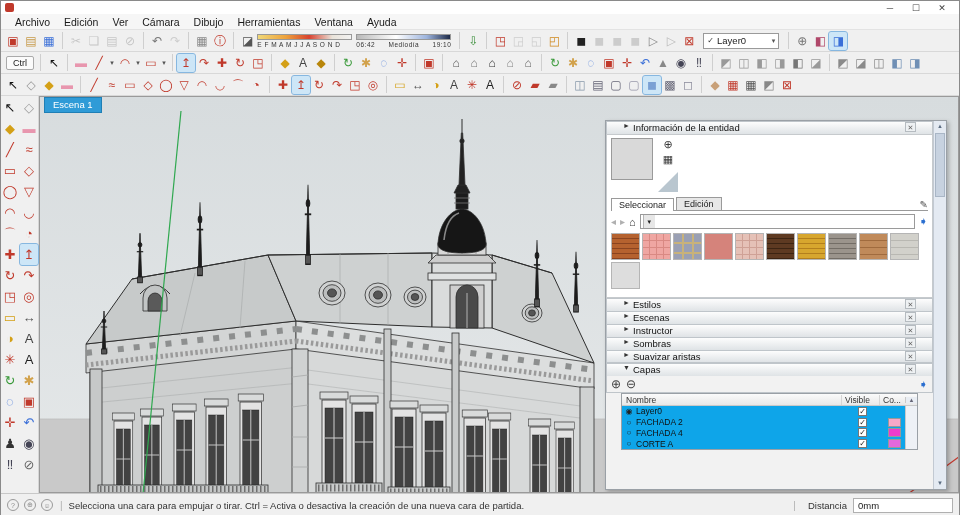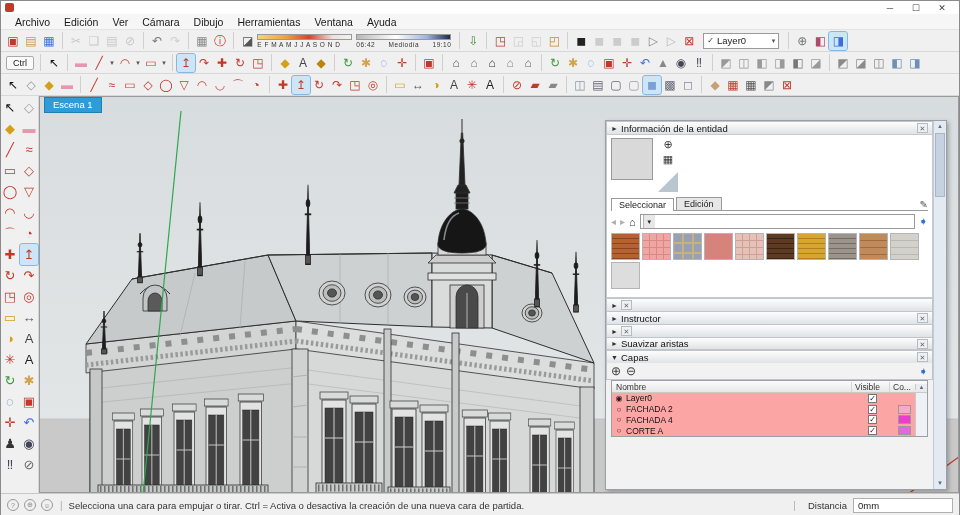--- a/index.html
+++ b/index.html
@@ -59,22 +59,22 @@
   .tray-title { height:15px; background:linear-gradient(#ccd3da,#b6bec7); display:flex; align-items:center;
                 padding:0 4px; font-size:9.5px; font-weight:bold; color:#1c1c1c; }
   .tray-close { margin-left:auto; width:11px; height:11px; background:#d14836; color:#fff; font-size:8px;
                 line-height:11px; text-align:center; border-radius:1px; }
   .tray-body { position:relative; flex:1; padding-right:13px; overflow:hidden; }
   .tray-scroll { position:absolute; right:0; top:0; bottom:0; width:13px; background:#e4eaf2; border-left:1px solid #c2c9d2; }
   .tray-scroll .arr { display:block; text-align:center; font-size:6px; color:#5a6b80; height:11px; line-height:11px; }
   .tray-scroll .arr.down { position:absolute; bottom:0; left:0; right:0; }
   .tray-scroll .thumb { position:absolute; top:12px; left:1px; right:1px; height:64px; background:#c7d2e0; border:1px solid #a9b6c6; }
 
-  .tray-section { display:flex; align-items:center; height:13px; background:linear-gradient(#fdfdfd,#dfe3e6);
-                  border:1px solid #bfc5ca; border-bottom:none; padding:0 4px; }
+  .tray-section { display:flex; align-items:flex-start; height:13px; background:linear-gradient(#fdfdfd,#dfe3e6);
+                  border:1px solid #bfc5ca; border-bottom:none; padding:0 16px; }
   .tray-section:last-of-type { border-bottom:1px solid #bfc5ca; }
   .sec-arrow { font-size:7px; color:#333; width:10px; }
   .sec-label { font-size:9.5px; flex:1; color:#111; }
   .sec-x { font-size:7px; color:#666; border:1px solid #b5bbc0; background:#eef1f3; width:11px; height:10px;
            line-height:9px; text-align:center; }
 
   .mat-body { background:#fff; border:1px solid #c6cacd; padding:3px 4px 2px; }
   .mat-top { display:flex; gap:5px; }
   .mat-preview { width:42px; height:42px; background:#d9d9d9; border:1px solid #9a9a9a; }
   .mat-mid { flex:1; }
@@ -105,21 +105,21 @@
   .pat-tile  { background-image:repeating-linear-gradient(90deg,rgba(0,0,0,0) 0 6px,var(--c2) 6px 7px),
                repeating-linear-gradient(180deg,var(--c1) 0 6px,var(--c2) 6px 7px); }
   .pat-block { background-image:repeating-linear-gradient(90deg,rgba(0,0,0,0) 0 8px,var(--c2) 8px 10px),
                repeating-linear-gradient(180deg,var(--c1) 0 8px,var(--c2) 8px 10px); }
   .pat-siding{ background-image:repeating-linear-gradient(180deg,var(--c1) 0 6px,var(--c2) 6px 7px); }
 
   .capas-tools { display:flex; align-items:center; height:17px; padding:0 4px; background:#f2f2f2; border:1px solid #bfc5ca; border-top:none; }
   .capas-tools .ct { font-size:12px; color:#444; margin-right:5px; }
   .capas-tools .detail { margin-left:auto; font-size:11px; color:#2b6fd0; }
 
-  .layer-table { background:#fca5a5; border:1px solid #9aa0a6; margin:0 5px; }
+  .layer-table { background:#0ea5e9; border:1px solid #9aa0a6; margin:0 15px; }
   .lt-head { display:flex; align-items:center; height:12px; background:linear-gradient(#fbfbfb,#e8e8e8);
              border-bottom:1px solid #c9c9c9; font-size:8.5px; color:#333; }
   .lt-head .h-name { flex:1; padding-left:4px; }
   .lt-head .h-vis { width:38px; border-left:1px solid #d5d5d5; padding-left:3px; }
   .lt-head .h-col { width:26px; border-left:1px solid #d5d5d5; padding-left:3px; }
   .lt-head .h-scroll { width:12px; text-align:center; font-size:6px; color:#667; background:#e9edf3; border-left:1px solid #c9c9c9; }
   .layer-row { display:flex; align-items:center; height:10.8px; font-size:8.5px; }
   .lr-radio { width:14px; text-align:center; font-size:8px; color:#222; }
   .lr-name { flex:1; color:#111; }
   .lr-check { width:38px; }
@@ -425,29 +425,36 @@
                 <span class="swatch pat-brick" style="--c1: #9b948c; --c2: #736d66;"></span>
                 <span class="swatch pat-siding" style="--c1: #c08a5a; --c2: #a06b3e;"></span>
                 <span class="swatch pat-siding" style="--c1: #d2d1cb; --c2: #b9b8b2;"></span>
                 <span class="swatch pat-solid" style="--c1: #dddddd; --c2: #cccccc;"></span>
               </div>
           </div>
 
           <div>
               <span class="tray-section">
                 <span class="sec-arrow">►</span>
+                <span class="sec-label">Estilos</span>
+                <span class="sec-x">✕</span>
+              </span>
+              <span class="tray-section">
+                <span class="sec-arrow">►</span>
+                <span class="sec-label">Escenas</span>
                 <span class="sec-x">✕</span>
               </span>
               <span class="tray-section">
                 <span class="sec-arrow">►</span>
                 <span class="sec-label">Instructor</span>
                 <span class="sec-x">✕</span>
               </span>
               <span class="tray-section">
                 <span class="sec-arrow">►</span>
+                <span class="sec-label">Sombras</span>
                 <span class="sec-x">✕</span>
               </span>
               <span class="tray-section">
                 <span class="sec-arrow">►</span>
                 <span class="sec-label">Suavizar aristas</span>
                 <span class="sec-x">✕</span>
               </span>
             </div>
 
           <div class="tray-section">

